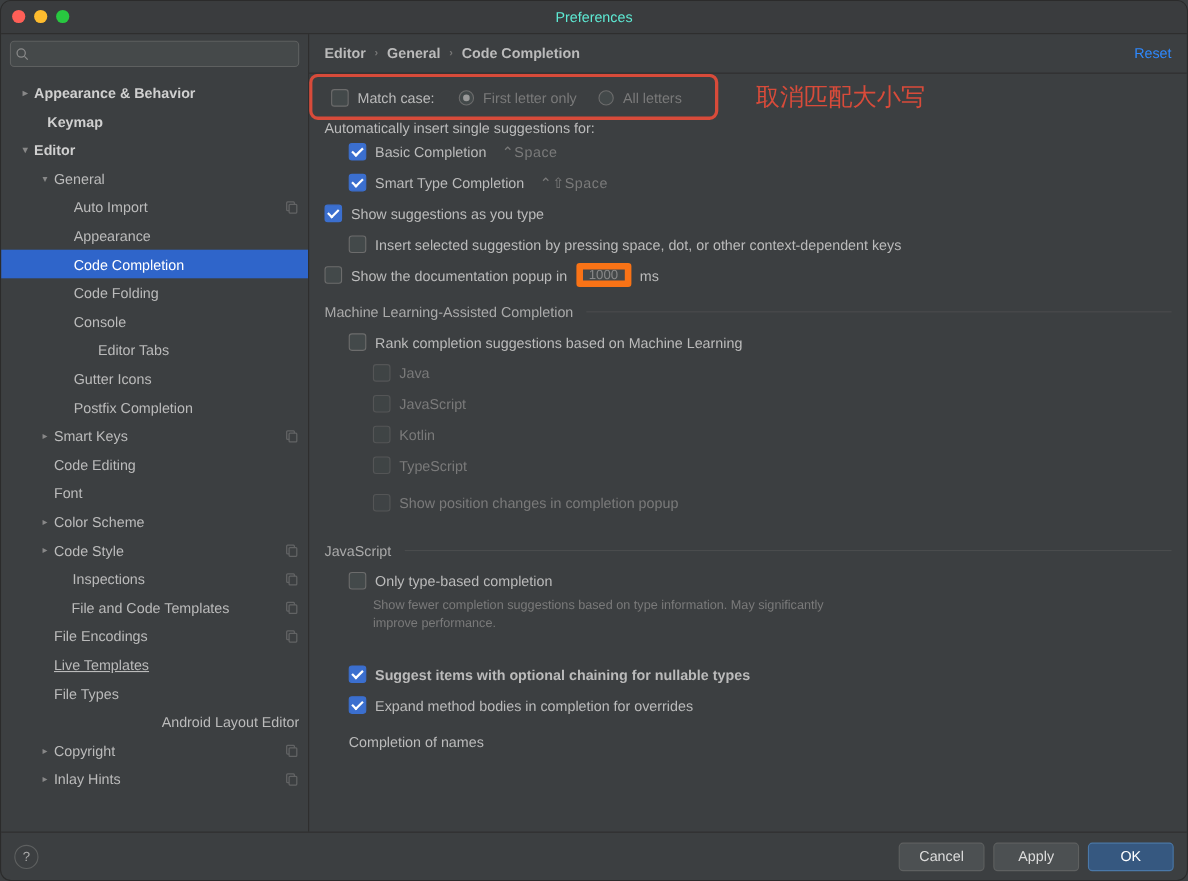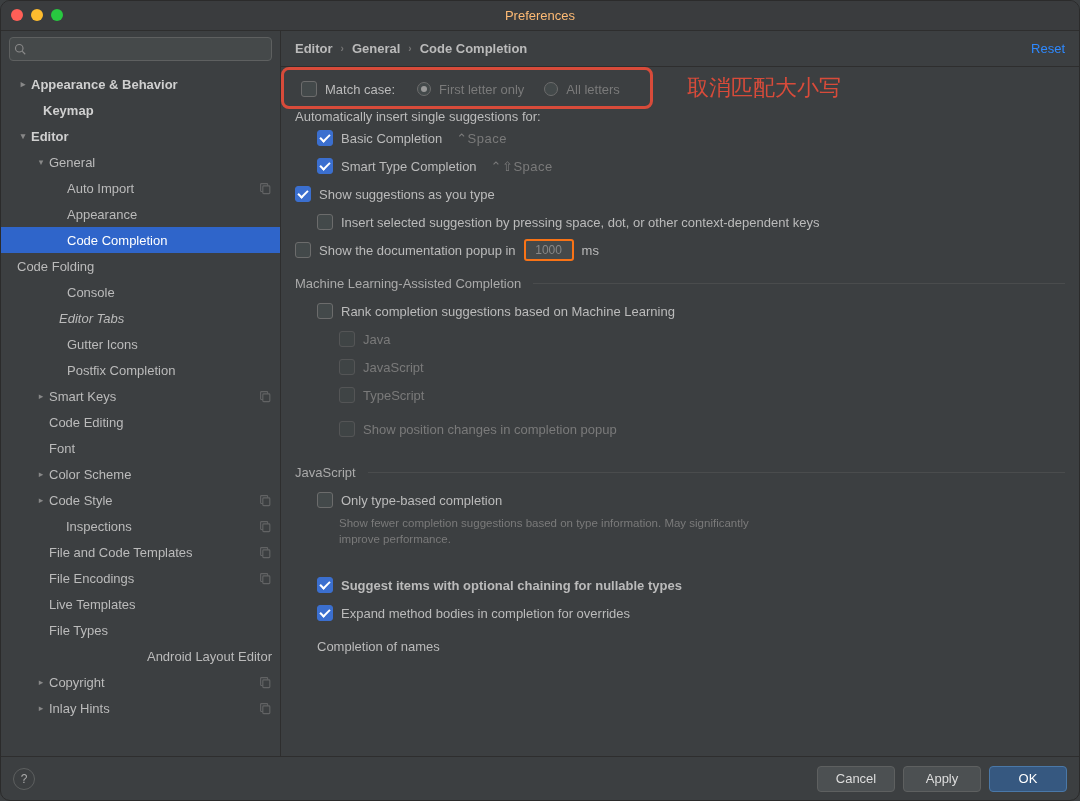--- a/index.html
+++ b/index.html
@@ -37,21 +37,21 @@
     position: absolute;
     left: 10px;
     top: 8px;
     display: flex;
     gap: 8px;
   }
   .tl { width: 12px; height: 12px; border-radius: 50%; }
   .tl.red { background: #ff5f57; }
   .tl.yellow { background: #febc2e; }
   .tl.green { background: #28c840; }
-  .titlebar-title { color: #fdba74; font-weight: 500; text-align: center; }
+  .titlebar-title { color: #5eead4; font-weight: 500; text-align: center; }
   .body {
     flex: 1;
     display: flex;
     min-height: 0;
   }
   .sidebar {
     width: 280px;
     background: #3c3f41;
     border-right: 1px solid #2e2e2e;
     display: flex;
@@ -191,21 +191,21 @@
     flex: 1;
     height: 1px;
     background: #4a4c4d;
   }
   .sub { padding-left: 22px; }
   .sub2 { padding-left: 44px; }
   .num-input {
     width: 50px;
     height: 22px;
     background: #45494a;
-    border: 2px solid #f97316;
+    border: 6px solid #f97316;
     color: #888;
     text-align: center;
     border-radius: 3px;
     font-size: 12px;
   }
   .callout-box {
     position: absolute;
     border: 3px solid #d84b3a;
     border-radius: 8px;
     pointer-events: none;
@@ -317,29 +317,29 @@
             </svg>
           </div>
           <div class="tree-item" style="padding-left: 50px;">
             <span class="arrow"></span>
             <span class="label">Appearance</span>
           </div>
           <div class="tree-item selected" style="padding-left: 50px;">
             <span class="arrow"></span>
             <span class="label">Code Completion</span>
           </div>
-          <div class="tree-item" style=" align-items: center;">
+          <div class="tree-item" style="padding-left: 50px; align-items: center;">
             <span class="arrow"></span>
             <span class="label">Code Folding</span>
           </div>
           <div class="tree-item" style="padding-left: 50px;">
             <span class="arrow"></span>
             <span class="label">Console</span>
           </div>
-          <div class="tree-item" style="padding-left: 42px; font-style: italic;">
+          <div class="tree-item" style="padding-left: 72px;">
             <span class="arrow"></span>
             <span class="label">Editor Tabs</span>
           </div>
           <div class="tree-item" style="padding-left: 50px;">
             <span class="arrow"></span>
             <span class="label">Gutter Icons</span>
           </div>
           <div class="tree-item" style="padding-left: 50px;">
             <span class="arrow"></span>
             <span class="label">Postfix Completion</span>
@@ -373,37 +373,37 @@
             </svg>
           </div>
           <div class="tree-item" style="padding-left: 49px;">
             <span class="arrow"></span>
             <span class="label">Inspections</span>
             <svg viewBox="0 0 16 16" class="copy-ico">
               <rect x="3" y="3" width="8" height="9" rx="1" fill="none" stroke="#888" stroke-width="1.3"></rect>
               <rect x="5.5" y="5.5" width="8" height="9" rx="1" fill="#3c3f41" stroke="#888" stroke-width="1.3"></rect>
             </svg>
           </div>
-          <div class="tree-item" style="padding-left: 32px;">
+          <div class="tree-item" style="padding-left: 32px; gap: 16px;">
             <span class="arrow"></span>
             <span class="label">File and Code Templates</span>
             <svg viewBox="0 0 16 16" class="copy-ico">
               <rect x="3" y="3" width="8" height="9" rx="1" fill="none" stroke="#888" stroke-width="1.3"></rect>
               <rect x="5.5" y="5.5" width="8" height="9" rx="1" fill="#3c3f41" stroke="#888" stroke-width="1.3"></rect>
             </svg>
           </div>
           <div class="tree-item" style="padding-left: 32px;">
             <span class="arrow"></span>
             <span class="label">File Encodings</span>
             <svg viewBox="0 0 16 16" class="copy-ico">
               <rect x="3" y="3" width="8" height="9" rx="1" fill="none" stroke="#888" stroke-width="1.3"></rect>
               <rect x="5.5" y="5.5" width="8" height="9" rx="1" fill="#3c3f41" stroke="#888" stroke-width="1.3"></rect>
             </svg>
           </div>
-          <div class="tree-item" style="padding-left: 32px;">
+          <div class="tree-item" style="padding-left: 32px; text-decoration: underline;">
             <span class="arrow"></span>
             <span class="label">Live Templates</span>
           </div>
           <div class="tree-item" style="padding-left: 32px;">
             <span class="arrow"></span>
             <span class="label">File Types</span>
           </div>
           <div class="tree-item" style="padding-left: 32px; text-align: right;">
             <span class="arrow"></span>
             <span class="label">Android Layout Editor</span>
@@ -495,20 +495,24 @@
         <div class="row sub2">
           <span class="chk disabled"></span>
           <span class="dim">Java</span>
         </div>
         <div class="row sub2">
           <span class="chk disabled"></span>
           <span class="dim">JavaScript</span>
         </div>
         <div class="row sub2">
           <span class="chk disabled"></span>
+          <span class="dim">Kotlin</span>
+        </div>
+        <div class="row sub2">
+          <span class="chk disabled"></span>
           <span class="dim">TypeScript</span>
         </div>
         <div class="row sub2" style="margin-top:6px;">
           <span class="chk disabled"></span>
           <span class="dim">Show position changes in completion popup</span>
         </div>
 
         <div class="section-title" style="margin-top:22px;">
           <span>JavaScript</span>
           <span class="line"></span>

